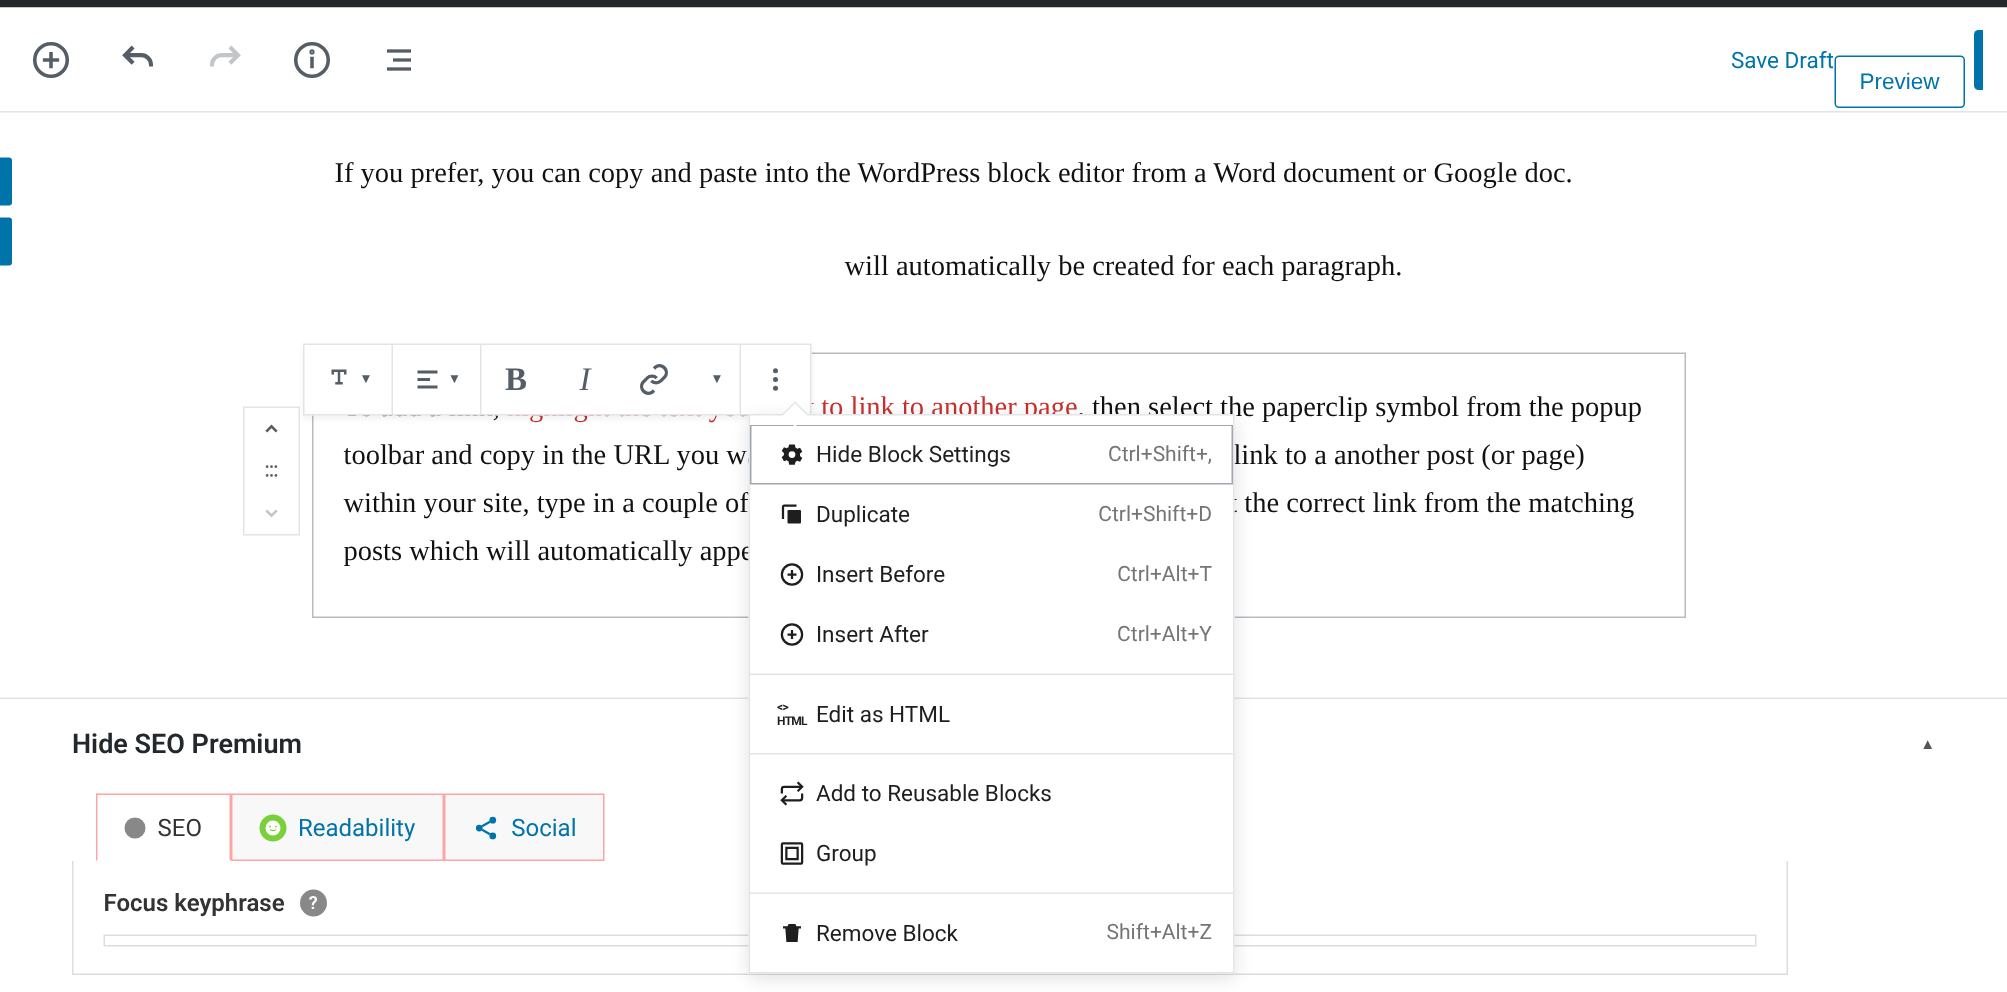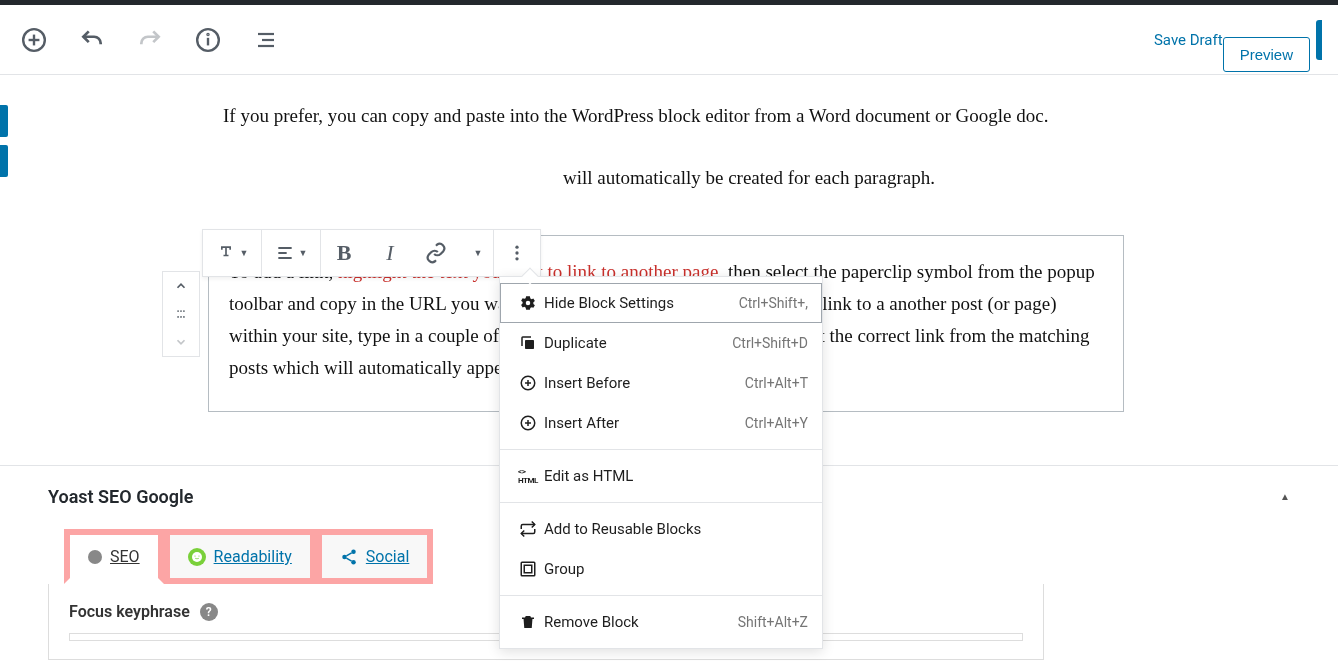--- a/index.html
+++ b/index.html
@@ -41,25 +41,25 @@
   .dd-item.highlighted-item { box-shadow: inset 0 0 0 1px #9fa6ad;}
   .dd-icon { width:28px; display:flex; justify-content:center; color:#1e1e1e;}
   .dd-label { flex:1; padding-left:2px;}
   .dd-shortcut { color:#757575; font-size:14px;}
   .dd-sep { height:1px; background:#e2e4e7; margin:6px 0;}
 
   .yoast-panel { position:absolute; left:0; right:0; top:465px; background:#fff; border-top:1px solid #e2e4e7; padding:8px 0 0 0;}
   .yoast-header { display:flex; align-items:center; padding:12px 48px; font-size:18px; font-weight:600; color:#23282d; cursor:pointer;}
   .yoast-header .collapse { margin-left:auto; font-size:10px; color:#555;}
   .yoast-tabs { display:flex; margin:10px 0 0 64px;}
-  .yoast-tab { display:flex; align-items:center; gap:8px; padding:12px 18px; border:6px solid #fca5a5; background:#f8f8f8; font-size:16px; color:#0073aa; cursor:pointer;text-decoration:underline;}
+  .yoast-tab { display:flex; align-items:center; gap:8px; padding:12px 18px; border:1px solid #fca5a5; background:#f8f8f8; font-size:16px; color:#0073aa; cursor:pointer;}
   .yoast-tab.active { background:#fff; border-bottom-color:#fff; color:#333;}
   .yoast-tab .dot-grey { width:14px; height:14px; border-radius:50%; background:#888;}
   .yoast-tab .dot-green { width:18px; height:18px; border-radius:50%; background:#7ad03a; display:flex; align-items:center; justify-content:center;}
-  .yoast-content { width:996px; margin-left:48px; border:1px solid #ddd; border-top:none; padding:18px 20px;}
+  .yoast-content { width:1144px; margin-left:48px; border:1px solid #ddd; border-top:none; padding:18px 20px;}
   .fk-row { display:flex; align-items:center; gap:10px; font-size:16px; font-weight:600; color:#333;}
   .help-icon { width:18px; height:18px; border-radius:50%; background:#888; color:#fff; font-size:12px; display:flex; align-items:center; justify-content:center;}
   .fk-input { width:100%; height:8px; border:1px solid #ddd; margin-top:12px;}
 
   svg { display:block; }
   .redo-dis { opacity: .35; }
 </style>
 </head>
 <body>
 
@@ -275,21 +275,21 @@
     </div>
 
     <div class="selected-block" style="margin-top:40px;">
       <span> To add a link, </span><span class="highlighted">highlight the text you want to link to another page</span><span>, then select the paperclip symbol from the popup toolbar and copy in the URL you want to link to. Alternatively, if you want to link to a another post (or page) within your site, type in a couple of words from the title of that post and select the correct link from the matching posts which will automatically appear.</span>
     </div>
   </div>
 </div>
 
 <div class="yoast-panel">
   <div class="yoast-header">
-    <span>Yoast SEO Google</span>
+    <span>Hide SEO Premium</span>
     <span class="collapse">▲</span>
   </div>
   <div class="yoast-tabs">
     <div class="yoast-tab active">
       <span class="dot-grey"></span>
       <span>SEO</span>
     </div>
     <div class="yoast-tab">
       <span class="dot-green">
           <svg width="12" height="12" viewBox="0 0 24 24" fill="#fff">

